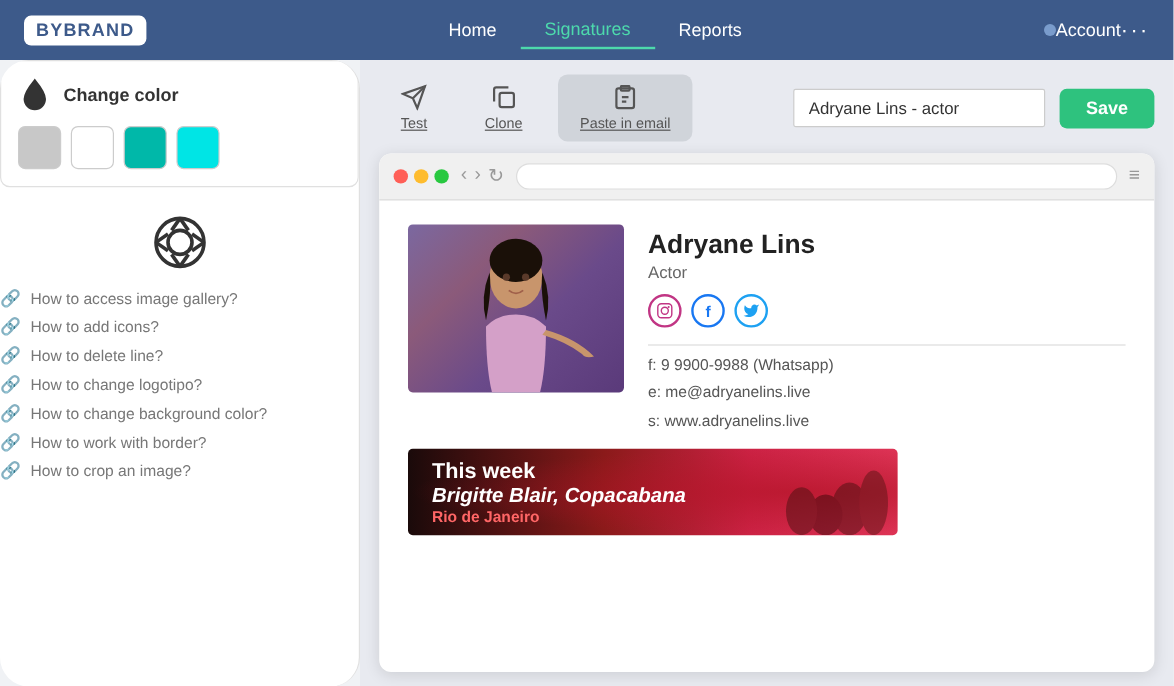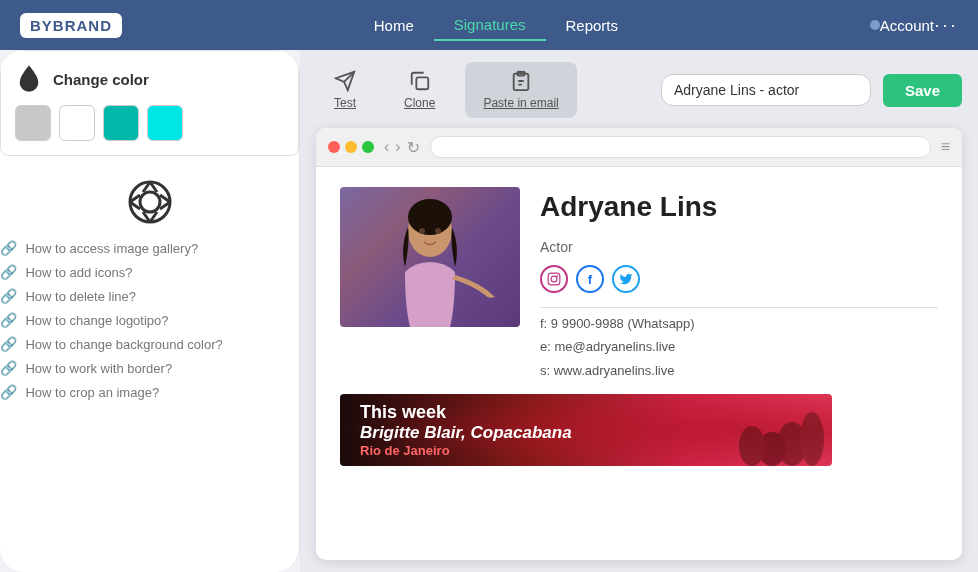--- a/index.html
+++ b/index.html
@@ -182,21 +182,21 @@
     .toolbar-btn.active {
       background: #d0d4da;
     }
     .toolbar-btn svg {
       width: 22px;
       height: 22px;
     }
     .toolbar-spacer { flex: 1; }
     .signature-name-input {
       border: 1px solid #ccc;
-      border-radius: 12px;
+      border-radius: 2px;
       padding: 7px 12px;
       font-size: 14px;
       width: 210px;
       color: #333;
     }
     .save-btn {
       background: #2ec27e;
       color: white;
       border: none;
       border-radius: 6px;
@@ -278,24 +278,24 @@
       border-radius: 4px;
       overflow: hidden;
       position: relative;
       flex-shrink: 0;
     }
     .sig-info {
       flex: 1;
       padding-top: 4px;
     }
     .sig-name {
-      font-size: 28px;
+      font-size: 22px;
       font-weight: 700;
       color: #222;
-      margin-bottom: 16px;
+      margin-bottom: 2px;
     }
     .sig-title {
       font-size: 14px;
       color: #666;
       margin-bottom: 10px;
     }
     .sig-social {
       display: flex;
       gap: 8px;
       margin-bottom: 14px;
@@ -321,21 +321,21 @@
       margin: 4px 0;
     }
     .sig-contact {
       font-size: 13px;
       color: #555;
       line-height: 1.8;
     }
 
     
     .sig-banner {
-      width: 492px;
+      width: 408px;
       height: 72px;
       background: linear-gradient(to right, #1a0a0a 0%, #8b1a1a 40%, #cc2244 70%, #dd3355 100%);
       border-radius: 4px;
       display: flex;
       align-items: center;
       padding: 12px 20px;
       position: relative;
       overflow: hidden;
     }
     .banner-overlay {

